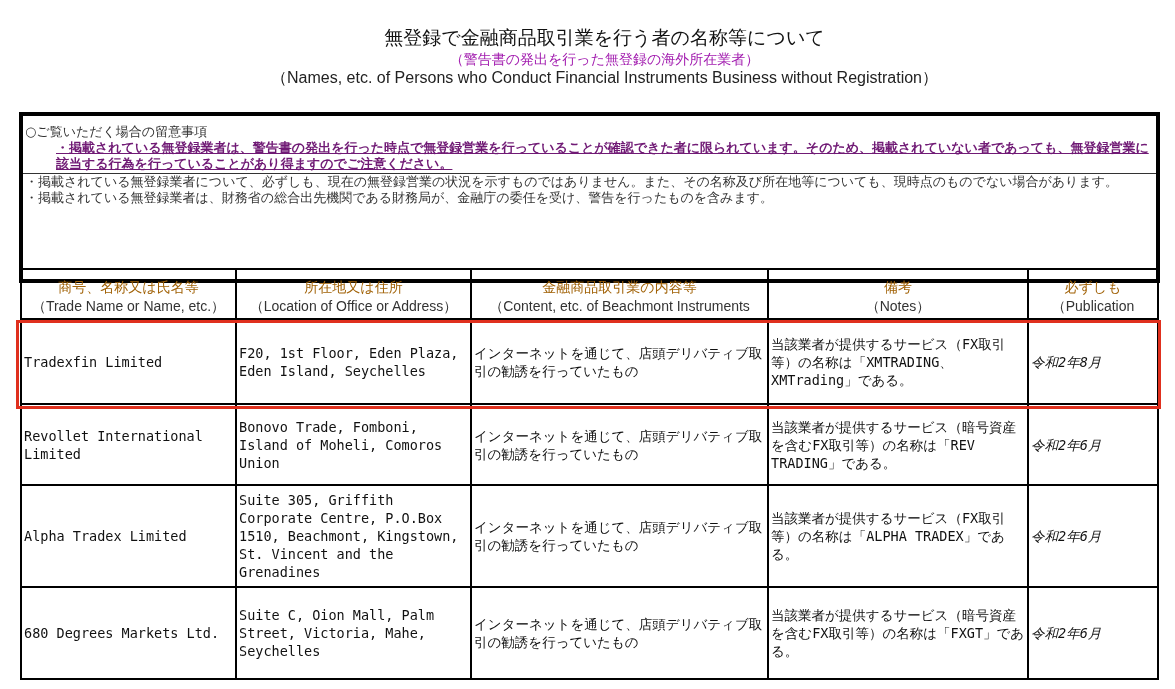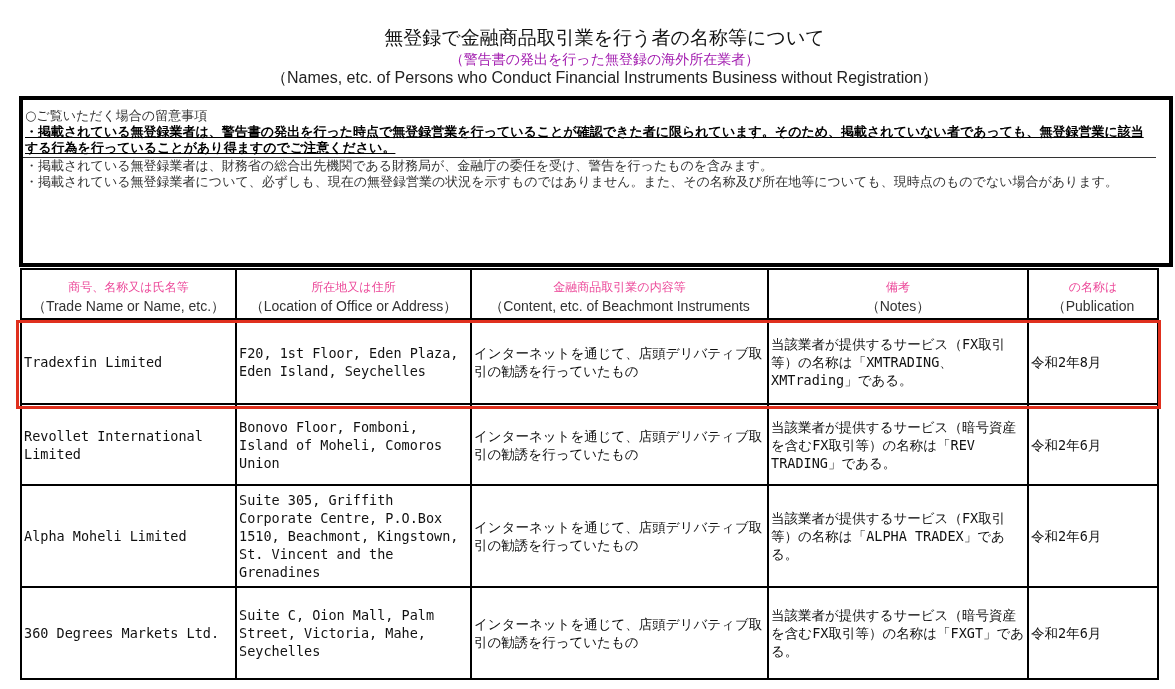--- a/index.html
+++ b/index.html
@@ -6,45 +6,45 @@
     body {
       width: 1175px; height: 689px; position: relative; overflow: hidden;
       font-family: "DejaVu Sans", sans-serif; color: #111;
     }
     .title-block { position: absolute; left: 17px; top: 24px; width: 1175px; text-align: center; }
     .title { font-size: 19px; line-height: 26px; font-weight: normal; color: #111; }
     .subtitle { font-size: 14px; line-height: 18px; color: #a21caf; }
     .en-title { font-family: "Liberation Sans", sans-serif; font-size: 16px; line-height: 19px; color: #222; }
 
     .notice {
-      position: absolute; left: 19px; top: 96px; width: 1133px; height: 155px;
-      border: 4px solid #000; padding: 8px 13px 0 0;
+      position: absolute; left: 19px; top: 112px; width: 1133px; height: 155px;
+      border: 4px solid #000; padding: 8px 0 0 0;
       font-family: "DejaVu Serif", serif; font-size: 13px; line-height: 16.2px; color: #333;
     }
     .notice p { margin: 0; padding: 0 0 0 2px; }
     .notice .strong {
-      font-weight: bold; color: #000000; text-decoration: underline;
+      font-weight: bold; color: #701a75; text-decoration: underline; margin-left: 31px;
     }
     .notice .sep { border-top: 1px solid #333; margin: 0; }
 
     table.reg {
       position: absolute; left: 20px; top: 268px; width: 1137px;
       border-collapse: collapse; table-layout: fixed;
     }
     table.reg th, table.reg td { border: 2.5px solid #000; vertical-align: middle; }
     table.reg th {
       height: 46px; text-align: center; font-weight: normal; padding: 2px 2px 0 2px;
     }
-    .th-ja { display: block; font-family: "DejaVu Sans", sans-serif; font-size: 12px; line-height: 22px; color: #ec4899; }
+    .th-ja { display: block; font-family: "DejaVu Sans", sans-serif; font-size: 14px; line-height: 22px; color: #a16207; }
     .th-en { display: block; font-family: "Liberation Sans", sans-serif; font-size: 14px; line-height: 16px; color: #333; }
     table.reg td {
       font-family: "DejaVu Sans Mono", monospace; font-size: 13.5px; line-height: 18px;
       padding: 1px 2px; color: #111; text-align: left;
     }
-    td.col-date { text-align: center; font-family: "DejaVu Sans", sans-serif; font-size: 13.5px; }
+    td.col-date { text-align: center; font-family: "DejaVu Sans", sans-serif; font-size: 13.5px; font-style: italic; }
     td.col-content, td.col-notes { font-family: "DejaVu Sans", sans-serif; font-size: 13.5px; line-height: 18px; }
     tr.r1 td { height: 81px; }
     tr.r2 td { height: 77px; }
     tr.r3 td { height: 98px; margin-left: 30px; }
     tr.r4 td { height: 88px; }
 
     .highlight {
       position: absolute; left: 16px; top: 320px; width: 1139px; height: 83px;
       border: 3.5px solid #e0301e; pointer-events: none;
     }
@@ -55,22 +55,22 @@
 <div class="title-block">
   <div class="title">無登録で金融商品取引業を行う者の名称等について</div>
   <div class="subtitle">（警告書の発出を行った無登録の海外所在業者）</div>
   <div class="en-title">（Names, etc. of Persons who Conduct Financial Instruments Business without Registration）</div>
 </div>
 
 <div class="notice">
   <p>○ご覧いただく場合の留意事項</p>
   <p class="strong">・掲載されている無登録業者は、警告書の発出を行った時点で無登録営業を行っていることが確認できた者に限られています。そのため、掲載されていない者であっても、無登録営業に該当する行為を行っていることがあり得ますのでご注意ください。</p>
   <div class="sep"></div>
+  <p>・掲載されている無登録業者について、必ずしも、現在の無登録営業の状況を示すものではありません。また、その名称及び所在地等についても、現時点のものでない場合があります。</p>
   <p>・掲載されている無登録業者は、財務省の総合出先機関である財務局が、金融庁の委任を受け、警告を行ったものを含みます。</p>
-  <p>・掲載されている無登録業者について、必ずしも、現在の無登録営業の状況を示すものではありません。また、その名称及び所在地等についても、現時点のものでない場合があります。</p>
 </div>
 
 <table class="reg">
   <colgroup>
     <col style="width:215px">
       <col style="width:235px">
       <col style="width:297px">
       <col style="width:260px">
       <col style="width:130px">
   </colgroup>
@@ -86,49 +86,49 @@
       </th>
       <th>
         <span class="th-ja">金融商品取引業の内容等</span>
         <span class="th-en">（Content, etc. of Beachmont Instruments</span>
       </th>
       <th>
         <span class="th-ja">備考</span>
         <span class="th-en">（Notes）</span>
       </th>
       <th>
-        <span class="th-ja">の名称は</span>
+        <span class="th-ja">必ずしも</span>
         <span class="th-en">（Publication</span>
       </th>
     </tr>
   </thead>
   <tbody>
     <tr class="r1">
       <td>Tradexfin Limited</td>
       <td>F20, 1st Floor, Eden Plaza, Eden Island, Seychelles</td>
       <td class="col-content">インターネットを通じて、店頭デリバティブ取引の勧誘を行っていたもの</td>
       <td class="col-notes">当該業者が提供するサービス（FX取引等）の名称は「XMTRADING、XMTrading」である。</td>
       <td class="col-date">令和2年8月</td>
     </tr>
     <tr class="r2">
       <td>Revollet International Limited</td>
-      <td>Bonovo Floor, Fomboni, Island of Moheli, Comoros Union</td>
+      <td>Bonovo Trade, Fomboni, Island of Moheli, Comoros Union</td>
       <td class="col-content">インターネットを通じて、店頭デリバティブ取引の勧誘を行っていたもの</td>
       <td class="col-notes">当該業者が提供するサービス（暗号資産を含むFX取引等）の名称は「REV TRADING」である。</td>
       <td class="col-date">令和2年6月</td>
     </tr>
     <tr class="r3">
-      <td>Alpha Moheli Limited</td>
+      <td>Alpha Tradex Limited</td>
       <td>Suite 305, Griffith Corporate Centre, P.O.Box 1510, Beachmont, Kingstown, St. Vincent and the Grenadines</td>
       <td class="col-content">インターネットを通じて、店頭デリバティブ取引の勧誘を行っていたもの</td>
       <td class="col-notes">当該業者が提供するサービス（FX取引等）の名称は「ALPHA TRADEX」である。</td>
       <td class="col-date">令和2年6月</td>
     </tr>
     <tr class="r4">
-      <td>360 Degrees Markets Ltd.</td>
+      <td>680 Degrees Markets Ltd.</td>
       <td>Suite C, Oion Mall, Palm Street, Victoria, Mahe, Seychelles</td>
       <td class="col-content">インターネットを通じて、店頭デリバティブ取引の勧誘を行っていたもの</td>
       <td class="col-notes">当該業者が提供するサービス（暗号資産を含むFX取引等）の名称は「FXGT」である。</td>
       <td class="col-date">令和2年6月</td>
     </tr>
   </tbody>
 </table>
 
 <div class="highlight" style="border-color: rgb(224, 48, 30);"></div>
 

